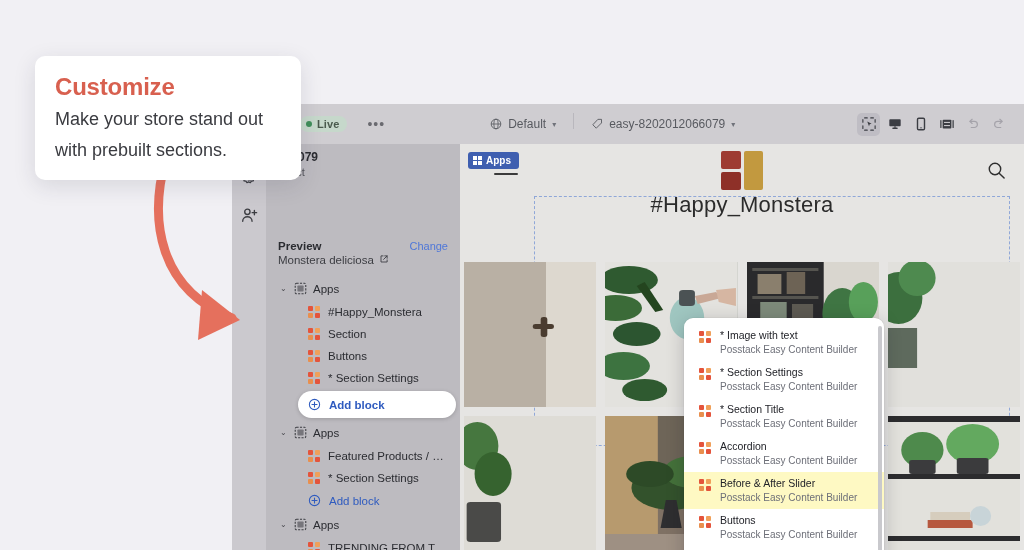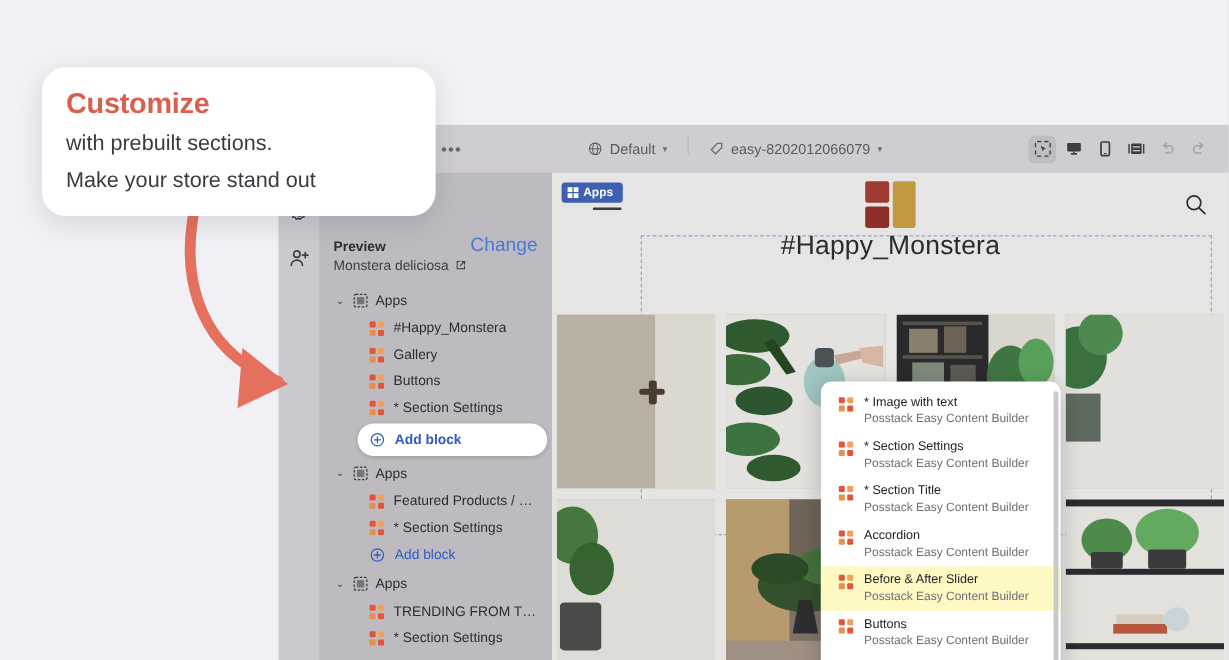--- a/index.html
+++ b/index.html
@@ -49,21 +49,21 @@
   
   #sidebar{
     position:absolute;left:34px;top:40px;width:194px;height:406px;
     background:#bdbbc0;overflow:hidden;
   }
   #sb-head{padding:6px 12px 0 12px;}
   .sb-title{font-size:12px;font-weight:700;color:#2b2c31;line-height:15px;}
   .sb-sub{font-size:11px;color:#53545a;line-height:15px;}
   .sb-preview-row{display:flex;justify-content:space-between;align-items:baseline;margin-top:16px;}
   .sb-preview-lbl{font-size:11.5px;font-weight:700;color:#2b2c31;}
-  .sb-change{font-size:16px;color:#4f77d8;}
+  .sb-change{font-size:11px;color:#4f77d8;margin-top:44px;}
   .sb-preview-val{font-size:11.5px;color:#3c3d42;display:flex;align-items:flex-end;gap:5px;margin-top:2px;}
   .ext-ico{font-size:9px;color:#3c3d42;}
 
   .tree{margin-top:10px;}
   .grp{display:flex;align-items:center;gap:6px;padding:6px 12px 6px 14px;}
   .grp .chev{font-size:8px;color:#4a4b50;width:8px;}
   .grp .gico{width:13px;height:13px;color:#3c3d42;display:flex;align-items:center;justify-content:center;}
   .grp .glbl{font-size:11.5px;color:#2b2c31;}
   .leaf{display:flex;align-items:center;gap:8px;padding:5px 10px 5px 42px;}
   .leaf .llbl{font-size:11.5px;color:#2b2c31;white-space:nowrap;overflow:hidden;text-overflow:ellipsis;max-width:128px;}
@@ -138,22 +138,22 @@
   .dd-item{display:flex;gap:9px;padding:5px 16px 5px 15px;align-items:flex-start;}
   .dd-item.hover{background:#fef9c3;}
   .dd-item .ps{margin-top:2px;}
   .dd-t{font-size:10.5px;color:#222329;line-height:13px;}
   .dd-s{font-size:10px;color:#6d6f78;line-height:13px;margin-top:1px;}
   #dd-scroll{position:absolute;right:2px;top:8px;width:4px;height:300px;}
   #dd-scroll i{display:block;width:4px;height:250px;background:#c9c9cd;border-radius:2px;}
 
   
   #callout{
-    position:absolute;left:35px;top:56px;width:328px;height:124px;
-    background:#fff;border-radius:20px;z-index:50;
+    position:absolute;left:35px;top:56px;width:266px;height:124px;
+    background:#fff;border-radius:10px;z-index:50;
     box-shadow:0 6px 22px rgba(40,40,60,.13);
     padding:16px 20px 0 20px;box-sizing:border-box;
   }
   #callout h1{
     margin:0;font-size:24px;font-weight:700;color:#d8604f;letter-spacing:-.2px;line-height:30px;
   }
   #callout p{
     margin:3px 0 0 0;font-size:18px;color:#3a3b40;line-height:28px;font-weight:400;
   }
   #arrow{position:absolute;left:140px;top:150px;width:180px;height:220px;z-index:40;pointer-events:none;}
@@ -290,21 +290,21 @@
           </span>
           <span class="llbl">#Happy_Monstera</span>
         </div>
         <div class="leaf">
           <span class="ps">
             <i></i>
             <i></i>
             <i></i>
             <i></i>
           </span>
-          <span class="llbl">Gallery</span>
+          <span class="llbl">Section</span>
         </div>
         <div class="leaf">
           <span class="ps">
             <i></i>
             <i></i>
             <i></i>
             <i></i>
           </span>
           <span class="llbl">Buttons</span>
         </div>
@@ -608,15 +608,15 @@
   </div>
 </div>
 
 <svg id="arrow" viewBox="0 0 180 220">
   <path d="M26 8 C 8 72, 20 140, 92 168" fill="none" stroke="#e5705d" stroke-width="9" stroke-linecap="round"></path>
   <path d="M62 140 L100 170 L58 190 Z" fill="#e5705d"></path>
 </svg>
 
 <div id="callout">
   <h1>Customize</h1>
+  <p>Make your store stand out</p>
   <p>with prebuilt sections.</p>
-  <p>Make your store stand out</p>
 </div>
 
 </body></html>

